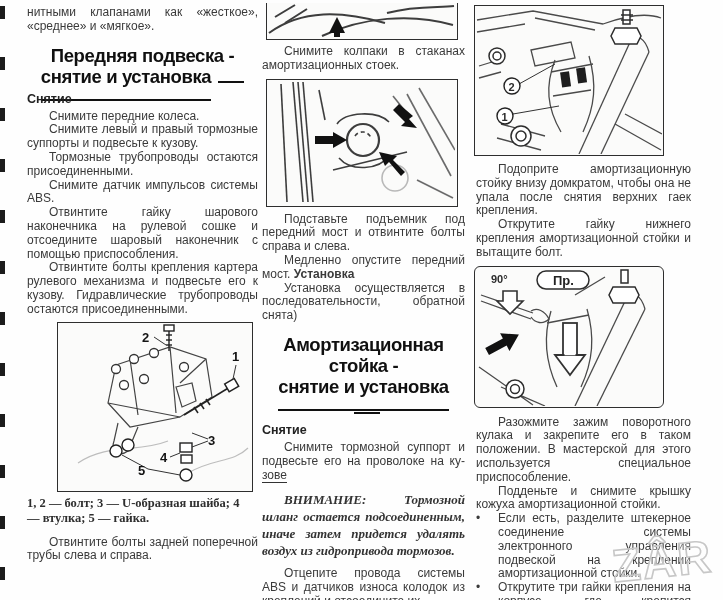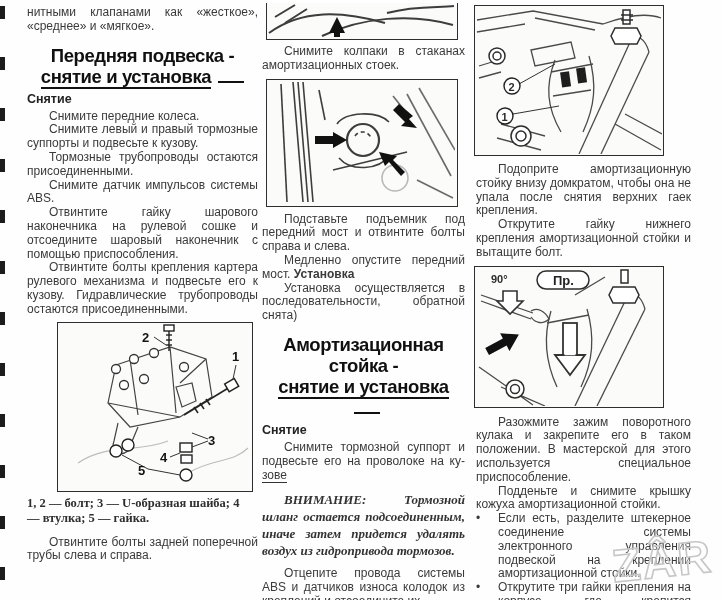--- a/index.html
+++ b/index.html
@@ -15,32 +15,32 @@
   .col-left{left:27px;width:231px;}
   .col-mid{left:262px;width:203px;}
   .col-right{left:476px;width:215px;}
   p{margin:0;font-size:12px;line-height:13.8px;text-align:justify;}
   p.ind{text-indent:22px;}
   .cont{margin-top:3px;}
   h2{
     margin:11px 0 4px 0;font-size:18.5px;line-height:21px;font-weight:bold;
     color:#101010;text-align:center;letter-spacing:-0.4px;
   }
-  .ul{border-bottom:2.2px solid #111;padding-bottom:0px;}
+  .ul{border-bottom:2.2px solid #111;padding-bottom:12px;}
   .rule{display:inline-block;width:26px;border-bottom:2.2px solid #111;margin-left:7px;}
   h3{margin:5px 0 4px 0;font-size:12.5px;font-weight:bold;color:#222;}
   .fig{
     border:1.6px solid #2e2e2e;background:#fbfbfa;box-sizing:border-box;overflow:hidden;
   }
   .fig svg{display:block;}
   .fig1{width:196px;height:170px;margin:5px 0 3px 30px;}
   .fig2{width:192px;height:37px;margin:0 0 5px 4px;border-top:none;}
   .fig3{width:192px;height:128px;margin:6px 0 6px 4px;}
   .fig4{width:190px;height:151px;margin:2px 0 7px -2px;}
-  .fig5{width:190px;height:142px;margin:6px 0 8px -2px;}
+  .fig5{width:190px;height:142px;margin:6px 0 8px -2px;border-radius:6px;}
   .caption{
     font-family:"Liberation Serif",serif;font-weight:bold;font-size:12.5px;
     line-height:15px;margin:4px 16px 10px 0;text-align:left;color:#2f2f2f;
   }
   .warning{
     font-family:"Liberation Serif",serif;font-style:italic;font-weight:bold;
     font-size:13px;line-height:17px;margin:9px 0 8px 0;color:#333;
   }
   .u{border-bottom:1.4px solid #333;}
   .bullet{display:flex;font-size:12px;line-height:13.8px;margin:0;}

